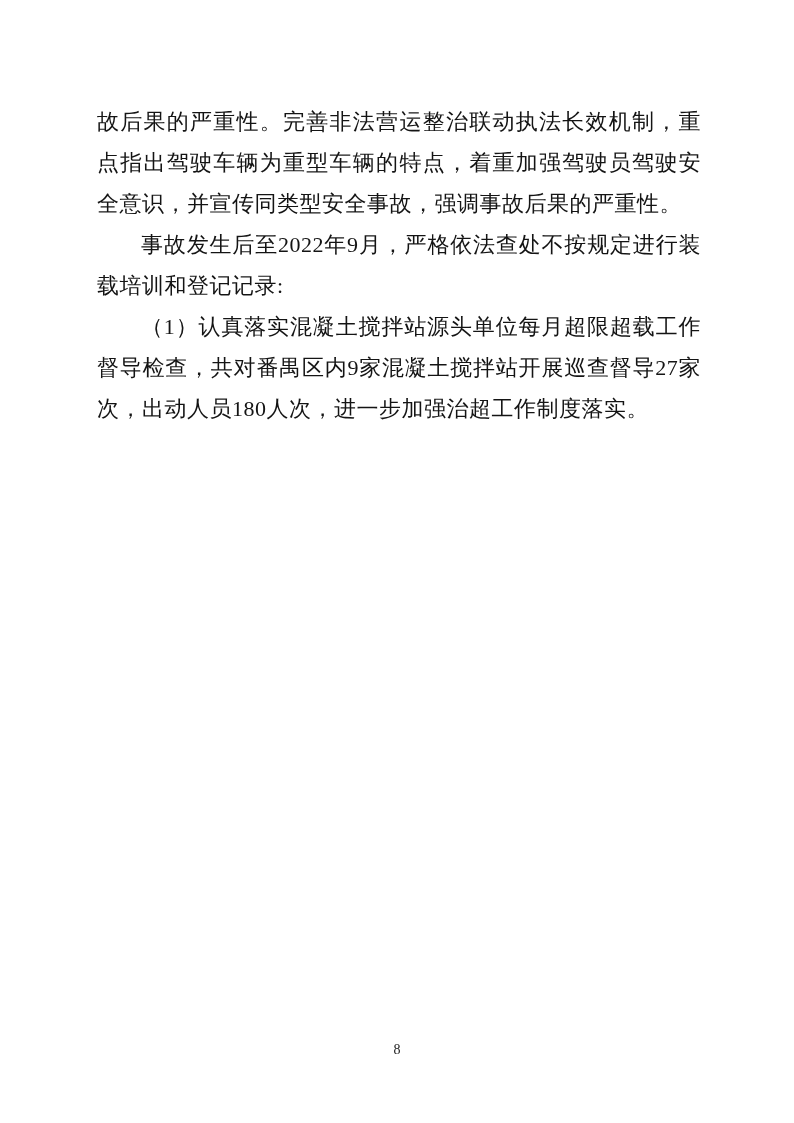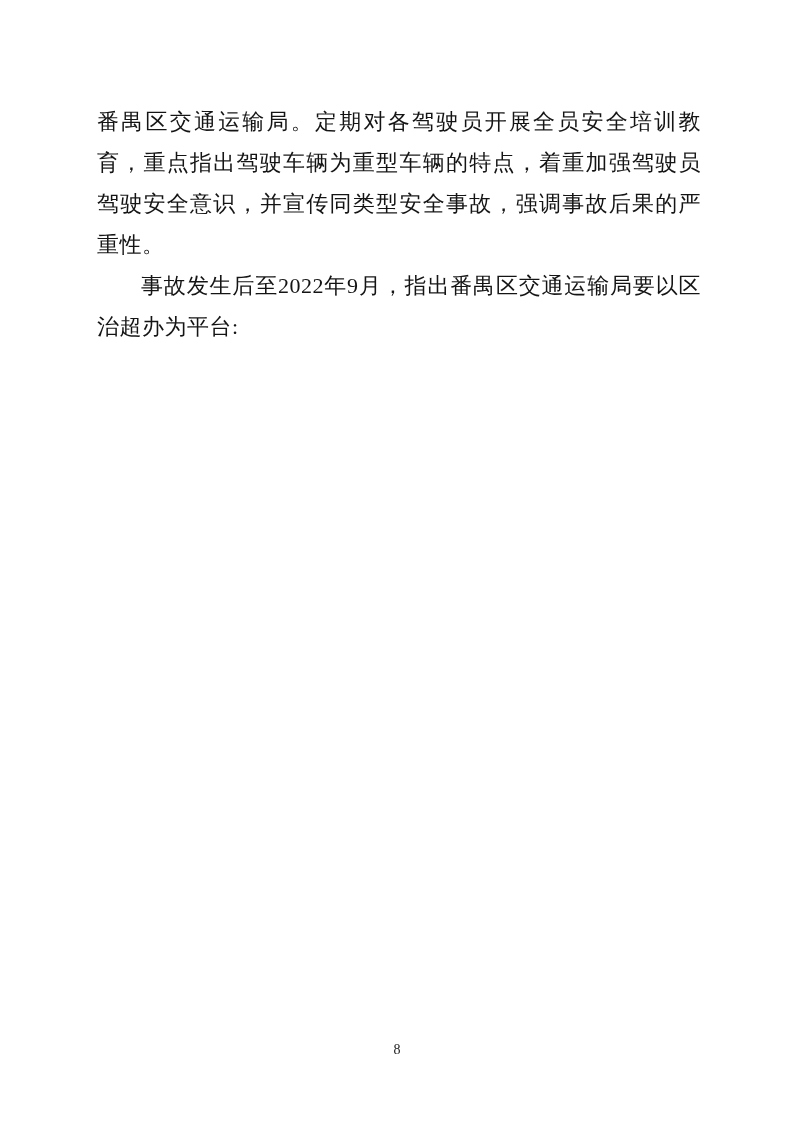--- a/index.html
+++ b/index.html
@@ -48,19 +48,20 @@
     font-size: 14px;
     line-height: 20px;
     color: #222222;
   }
 </style>
 </head>
 <body>
 
 <div class="page">
   <div class="content">
-      <p class="para body">番禺区交通运输局。定期对各驾驶员开展全员安全培训教育，重点指出驾驶车辆为重型车辆的特点，着重加强驾驶员驾驶安全意识，并宣传同类型安全事故，强调事故后果的严重性。</p>
-      <p class="para body indent">事故发生后至2022年9月，指出番禺区交通运输局要以区治超办为平台:</p>
+      <p class="para body">故后果的严重性。完善非法营运整治联动执法长效机制，重点指出驾驶车辆为重型车辆的特点，着重加强驾驶员驾驶安全意识，并宣传同类型安全事故，强调事故后果的严重性。</p>
+      <p class="para body indent">事故发生后至2022年9月，严格依法查处不按规定进行装载培训和登记记录:</p>
+      <p class="para body indent">（1）认真落实混凝土搅拌站源头单位每月超限超载工作督导检查，共对番禺区内9家混凝土搅拌站开展巡查督导27家次，出动人员180人次，进一步加强治超工作制度落实。</p>
     </div>
   <div class="footer">
     <span>8</span>
   </div>
 </div>
 
 </body></html>

